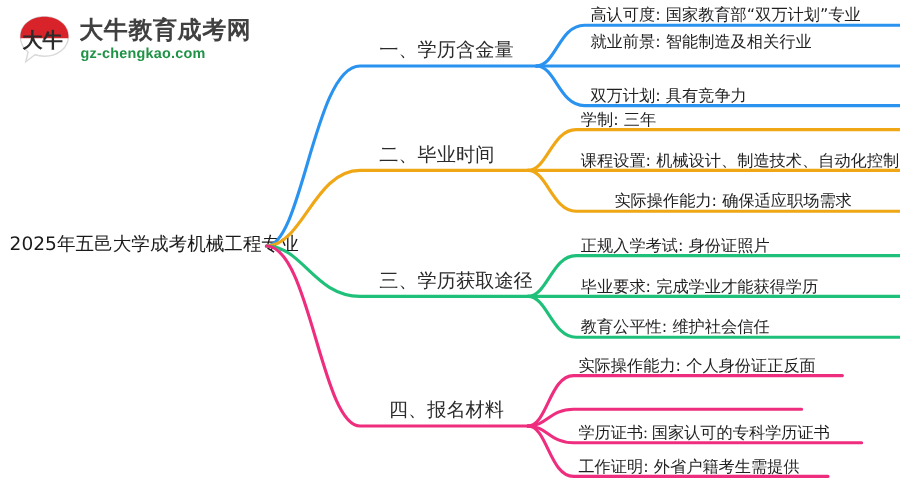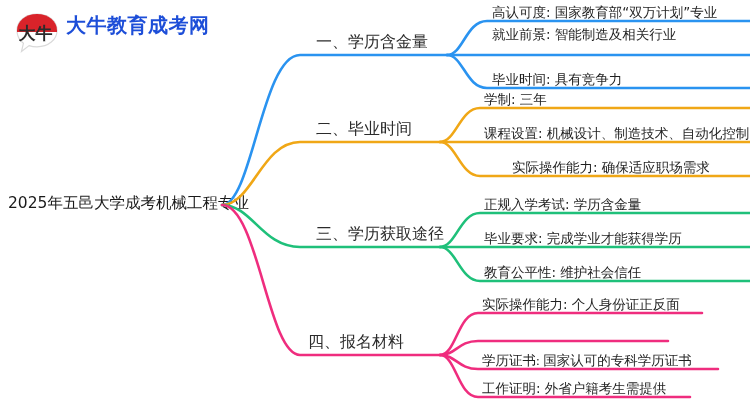--- a/index.html
+++ b/index.html
@@ -12,21 +12,21 @@
   }
   #stage { position:absolute; inset:0; width:750px; height:410px; }
 
   
   #logo { position:absolute; left:14px; top:10px; width:240px; height:48px; }
   #logo-mark {
     position:absolute; left:0; top:2px; width:46px; height:42px;
   }
   #logo-text-cn {
     position:absolute; left:52px; top:2px;
-    font-size:20px; font-weight:bold; color:#1d4ed8;
+    font-size:20px; font-weight:bold; color:#404040;
     letter-spacing:0.5px; white-space:nowrap;
     font-family:"DejaVu Sans","Liberation Sans",sans-serif;
   }
   #logo-text-en {
     position:absolute; left:53px; top:27px;
     font-size:12px; font-weight:bold; color:#1e9245;
     letter-spacing:0.2px; white-space:nowrap;
     font-family:"Liberation Sans",sans-serif;
   }
 
@@ -59,20 +59,21 @@
 
 <div id="stage">
 
   <div id="logo">
     <svg id="logo-mark" viewBox="0 0 46 42">
       <path d="M23 2 C34.5 2 43 9.2 43 18.4 C43 27.6 34.5 34.8 23 34.8 C20.2 34.8 17.5 34.4 15.1 33.6 L7.5 39.5 L9.4 31.3 C5.3 28.2 3 23.6 3 18.4 C3 9.2 11.5 2 23 2 Z" fill="#ffffff" stroke="#d9d9d9" stroke-width="1.2"></path>
       <path d="M23 2 C34.5 2 43 9.2 43 18.4 C43 18.9 42.98 19.4 42.94 19.9 L3.06 19.9 C3.02 19.4 3 18.9 3 18.4 C3 9.2 11.5 2 23 2 Z" fill="#d9232a"></path>
       <text x="21.5" y="27" text-anchor="middle" font-size="17" font-weight="bold" fill="#2b2b2b" font-family="DejaVu Sans, sans-serif">大牛</text>
     </svg>
     <div id="logo-text-cn">大牛教育成考网</div>
+    <div id="logo-text-en">gz-chengkao.com</div>
   </div>
 
   <div id="root-title">2025年五邑大学成考机械工程专业</div>
 
   <svg id="wires" viewBox="0 0 750 410">
     <g fill="none" stroke-width="2.6" stroke-linecap="round">
 
       <g stroke="#2a93f0">
         <path d="M222,205 C252,205 262,55 300,55 L447,55"></path>
         <path d="M447,55 C463,55 466,21 487,21 L750,21"></path>
@@ -100,31 +101,31 @@
         <path d="M440,355 C456,355 458,341 478,341 L668,341"></path>
         <path d="M440,355 C456,355 458,369 478,369 L718,369"></path>
         <path d="M440,355 C456,355 458,397 478,397 L690,397"></path>
       </g>
     </g>
   </svg>
 
   <div class="branch-label" style="left:316px; top:32px;">一、学历含金量</div>
   <div class="branch-label" style="left:316px; top:119px;">二、毕业时间</div>
   <div class="branch-label" style="left:316px; top:224px;">三、学历获取途径</div>
-  <div class="branch-label" style="left:308px; top:332px;">四、报名材料</div>
+  <div class="branch-label" style="left:324px; top:332px;">四、报名材料</div>
 
   <div class="leaf" style="left:492px; top:4px;">高认可度: 国家教育部“双万计划”专业</div>
   <div class="leaf" style="left:492px; top:26px;">就业前景: 智能制造及相关行业</div>
-  <div class="leaf" style="left:492px; top:71px;">毕业时间: 具有竞争力</div>
+  <div class="leaf" style="left:492px; top:71px;">双万计划: 具有竞争力</div>
 
   <div class="leaf" style="left:484px; top:91px;">学制: 三年</div>
   <div class="leaf" style="left:484px; top:125px;">课程设置: 机械设计、制造技术、自动化控制</div>
   <div class="leaf" style="left:512px; top:159px;">实际操作能力: 确保适应职场需求</div>
 
-  <div class="leaf" style="left:484px; top:196px;">正规入学考试: 学历含金量</div>
+  <div class="leaf" style="left:484px; top:196px;">正规入学考试: 身份证照片</div>
   <div class="leaf" style="left:484px; top:230px;">毕业要求: 完成学业才能获得学历</div>
   <div class="leaf" style="left:484px; top:264px;">教育公平性: 维护社会信任</div>
 
   <div class="leaf" style="left:482px; top:296px;">实际操作能力: 个人身份证正反面</div>
   <div class="leaf" style="left:482px; top:352px;font-family:Liberation Serif, serif;">学历证书: 国家认可的专科学历证书</div>
   <div class="leaf" style="left:482px; top:380px;">工作证明: 外省户籍考生需提供</div>
 
 </div>
 
 </body></html>

